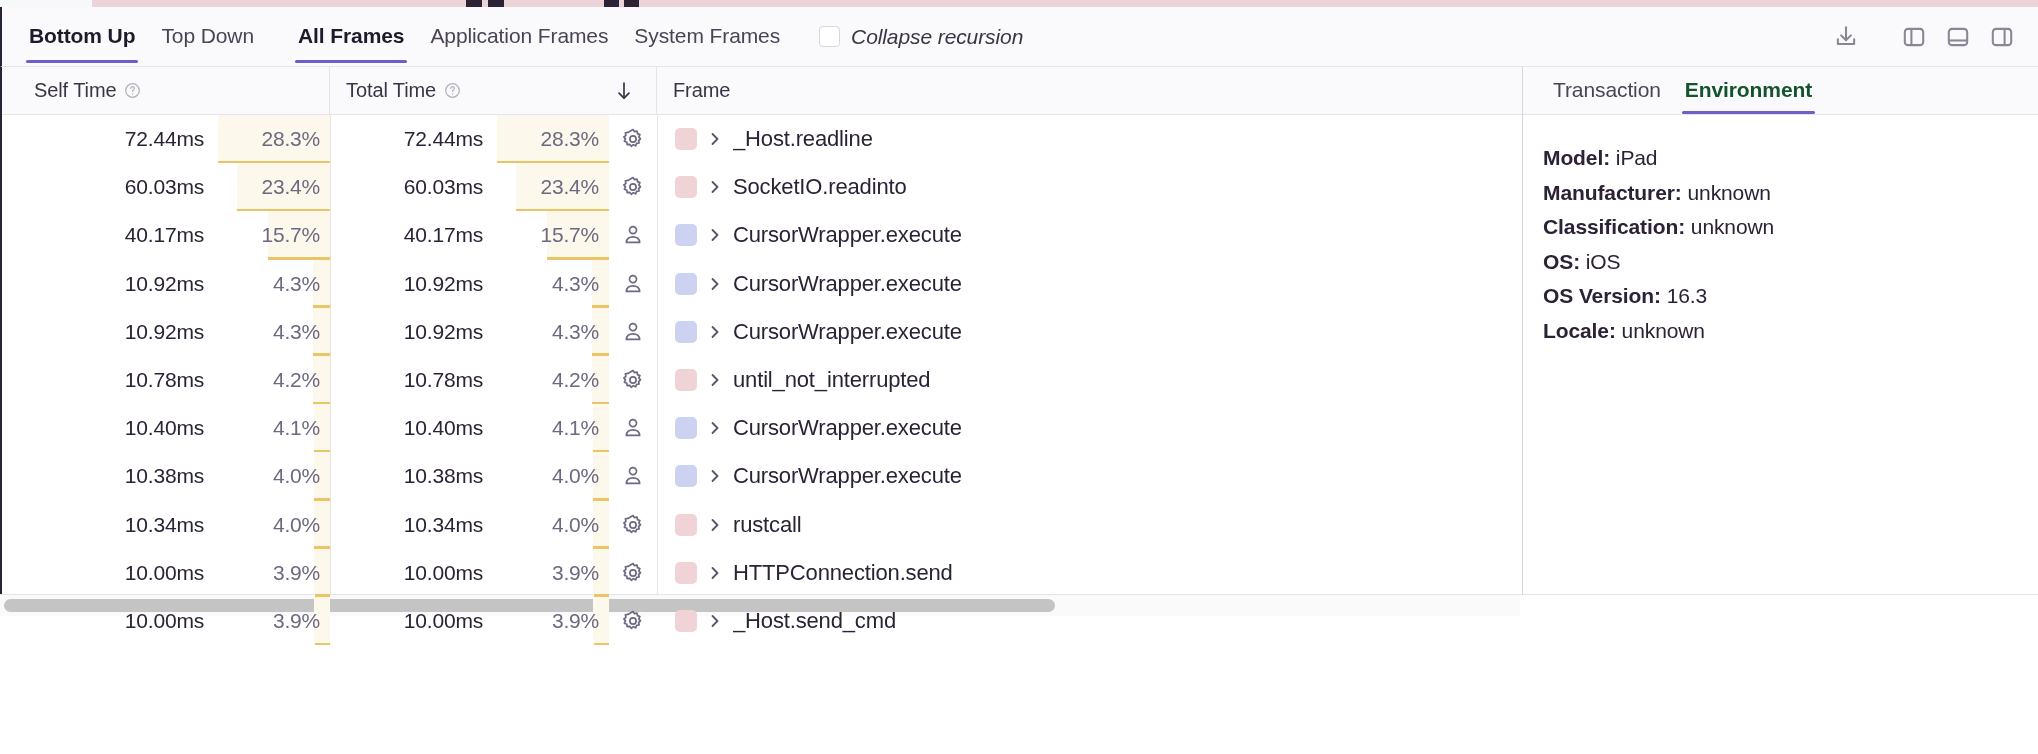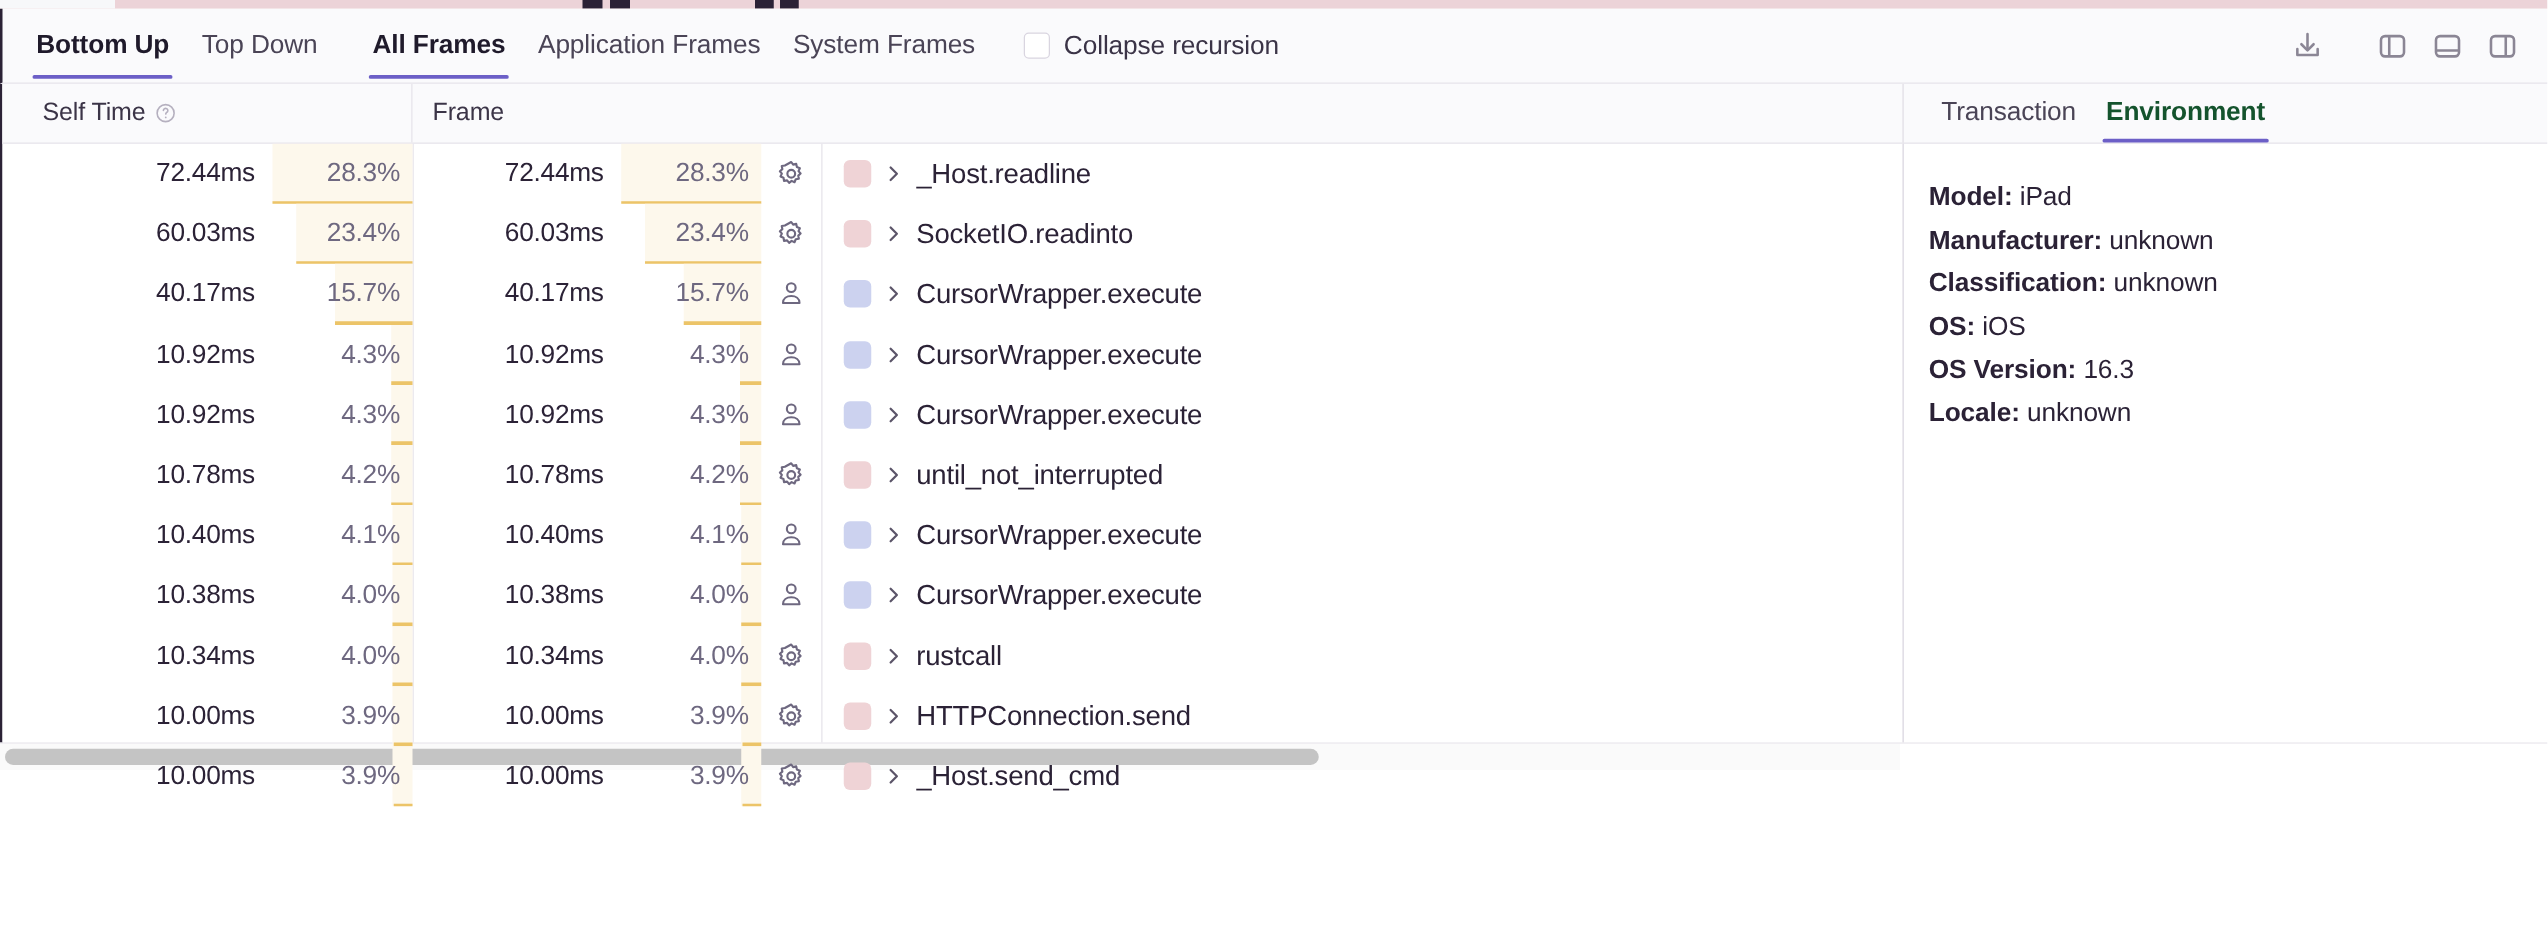--- a/index.html
+++ b/index.html
@@ -94,20 +94,21 @@
     border: 1.5px solid #d9d5e0;
     border-radius: 4px;
     background: #ffffff;
     flex: 0 0 auto;
   }
   .collapse-label {
     font-size: 21px;
     color: #3b3447;
     white-space: nowrap;
     letter-spacing: -0.1px;
+    font-style: italic;
   }
 
   .toolbar-spacer { flex: 1 1 auto; }
 
   .toolbar-icons { display: flex; align-items: center; gap: 0px; }
   .ticon {
     width: 44px;
     height: 40px;
     display: flex;
     align-items: center;
@@ -458,20 +459,36 @@
         <div class="th th-self">
           <span class="lbl">Self Time</span>
           <span class="help-icon">
             <svg width="17" height="17" viewBox="0 0 20 20" fill="none" stroke="currentColor" stroke-width="1.5">
               <circle cx="10" cy="10" r="8"></circle>
               <path d="M7.9 7.6a2.1 2.1 0 114 .9c-.5.8-1.4 1-1.7 1.8v.6" stroke-linecap="round"></path>
               <circle cx="10.1" cy="14" r="0.85" fill="currentColor" stroke="none"></circle>
             </svg>
           </span>
         </div>
+        <div class="th th-total">
+          <span class="lbl">Total Time</span>
+          <span class="help-icon">
+            <svg width="17" height="17" viewBox="0 0 20 20" fill="none" stroke="currentColor" stroke-width="1.5">
+              <circle cx="10" cy="10" r="8"></circle>
+              <path d="M7.9 7.6a2.1 2.1 0 114 .9c-.5.8-1.4 1-1.7 1.8v.6" stroke-linecap="round"></path>
+              <circle cx="10.1" cy="14" r="0.85" fill="currentColor" stroke="none"></circle>
+            </svg>
+          </span>
+          <span class="sort-arrow">
+            <svg width="20" height="24" viewBox="0 0 20 24" fill="none" stroke="currentColor" stroke-width="1.7" stroke-linecap="round" stroke-linejoin="round">
+              <path d="M10 4v15"></path>
+              <path d="M5 14.2l5 5 5-5"></path>
+            </svg>
+          </span>
+        </div>
         <div class="th th-frame">
           <span class="lbl">Frame</span>
         </div>
       </div>
 
       <div class="tbody-wrap">
         <div class="col-grid">
           <div class="col-line c1"></div>
           <div class="col-line c2"></div>
         </div>

